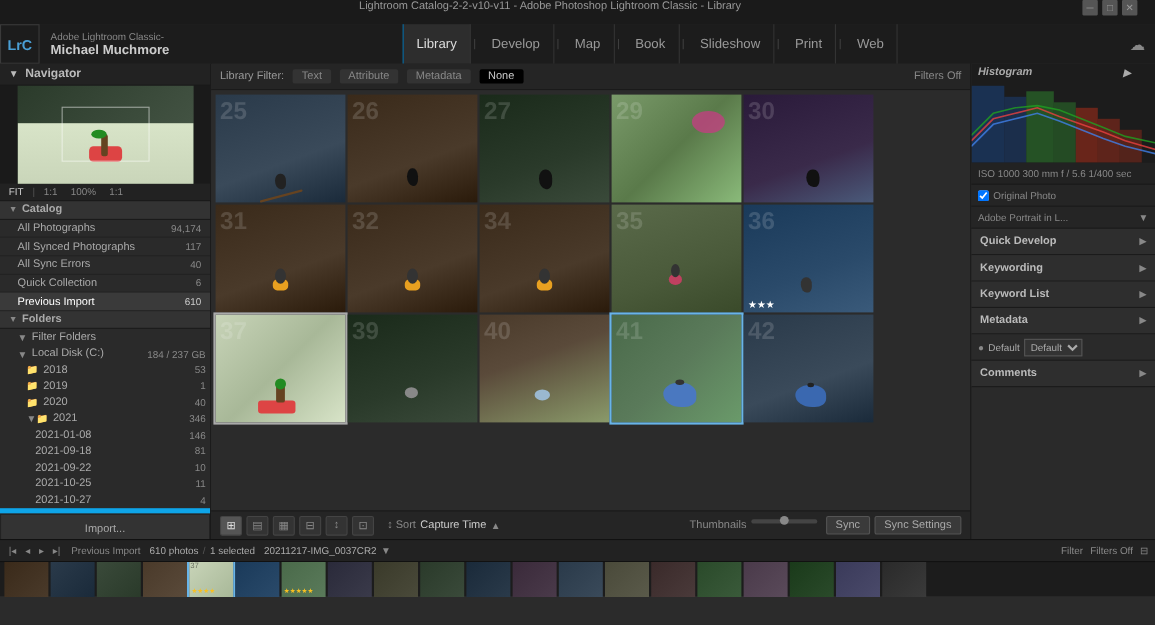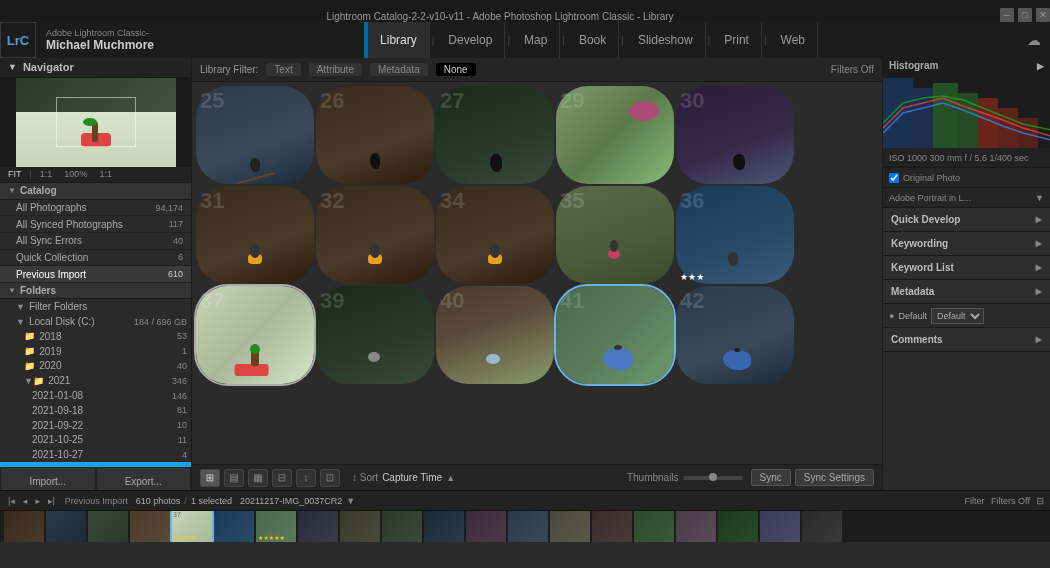--- a/index.html
+++ b/index.html
@@ -3,22 +3,22 @@
   <meta charset="utf-8">
   <style>
     * { margin: 0; padding: 0; box-sizing: border-box; }
     body { width: 1050px; height: 568px; background: #2b2b2b; font-family: 'Arial', sans-serif; font-size: 11px; color: #ccc; overflow: hidden; }
 
     
     #titlebar {
       height: 22px;
       background: #1a1a1a;
       display: flex;
-      align-items: flex-end;
-      padding: 0 0;
+      align-items: flex-start;
+      padding: 0 16px;
       font-size: 10px;
       color: #999;
     }
     #titlebar .title-text { flex: 1; text-align: center; }
     #titlebar .win-controls { display: flex; gap: 4px; }
     #titlebar .win-btn { width: 14px; height: 14px; border-radius: 1px; background: #555; display: flex; align-items: center; justify-content: center; font-size: 9px; cursor: pointer; }
 
     
     #header {
       height: 36px;
@@ -49,21 +49,21 @@
     }
     .module-btn {
       padding: 0 12px;
       height: 36px;
       display: flex; align-items: center;
       font-size: 12px;
       color: #999;
       cursor: pointer;
       border-right: 1px solid #333;
     }
-    .module-btn:first-child { border-left: 4px solid #0369a1; }
+    .module-btn:first-child { border-left: 1px solid #0369a1; }
     .module-btn.active { color: #ddd; background: #2d2d2d; }
     #header-right {
       width: 32px; height: 36px;
       display: flex; align-items: center; justify-content: center;
       color: #888; font-size: 14px;
     }
 
     
     #main {
       display: flex;
@@ -229,21 +229,20 @@
     #photo-grid::-webkit-scrollbar { width: 8px; background: #222; }
     #photo-grid::-webkit-scrollbar-thumb { background: #444; }
 
     .photo-cell {
       position: relative;
       width: 118px;
       height: 98px;
       background: #1e1e1e;
       cursor: pointer;
       flex-shrink: 0;
-      border-radius: 32px;
     }
     .photo-num {
       position: absolute;
       top: 2px; left: 4px;
       font-size: 22px;
       font-weight: bold;
       color: rgba(255,255,255,0.15);
       pointer-events: none;
       z-index: 2;
     }
@@ -270,21 +269,21 @@
       font-size: 10px;
       cursor: pointer;
       color: #888;
       border: 1px solid #444;
       border-radius: 2px;
     }
     .view-btn.active { background: #555; color: #ddd; }
     .sort-section { display: flex; align-items: center; gap: 4px; margin-left: 8px; }
     .sort-label { font-size: 10px; color: #888; }
     .sort-value { font-size: 10px; color: #ccc; cursor: pointer; }
-    .thumbs-section { margin-left: auto; display: flex; align-items: center; gap: 4px; font-size: 10px; color: #888; }
+    .thumbs-section { margin-left: auto; display: flex; gap: 4px; font-size: 10px; color: #888; }
     .thumb-slider { width: 60px; height: 4px; background: #444; border-radius: 2px; position: relative; cursor: pointer; }
     .thumb-slider-handle { position: absolute; top: -3px; left: 50%; width: 8px; height: 8px; background: #888; border-radius: 50%; transform: translateX(-50%); }
     .sync-btn {
       padding: 2px 8px;
       background: #3a3a3a;
       color: #aaa;
       font-size: 10px;
       cursor: pointer;
       border: 1px solid #555;
       border-radius: 2px;
@@ -300,27 +299,28 @@
       overflow: hidden;
     }
     .histogram-section {
       height: 90px;
       background: #1c1c1c;
       position: relative;
       overflow: hidden;
     }
     .histogram-header {
       position: absolute;
-      top: 2px; left: 0; right: 0;
+      top: 2px; left: 0; right: 16px;
       display: flex; align-items: center;
       padding: 0 6px;
       font-size: 10px;
       color: #aaa;
       font-weight: bold;
       z-index: 2;
+      font-style: italic;
     }
     .camera-info {
       height: 20px;
       background: #222;
       display: flex; align-items: center;
       padding: 0 6px;
       font-size: 9px;
       color: #888;
       gap: 6px;
       border-bottom: 1px solid #1a1a1a;
@@ -521,21 +521,21 @@
     </div>
 
     <div class="folder-item">
       <span class="folder-icon">▼</span>
       <span>Filter Folders</span>
     </div>
 
     <div class="folder-item">
       <span class="folder-icon">▼</span>
       <span>Local Disk (C:)</span>
-      <span class="count">184 / 696 GB</span>
+      <span class="count">184 / 237 GB</span>
     </div>
 
     <div class="folder-item indent1">
       <span class="folder-icon">📁</span>
       <span>2018</span>
       <span class="count">53</span>
     </div>
     <div class="folder-item indent1">
       <span class="folder-icon">📁</span>
       <span>2019</span>
@@ -567,21 +567,20 @@
       <span>2021-10-25</span>
       <span class="count">11</span>
     </div>
     <div class="folder-item indent2">
       <span>2021-10-27</span>
       <span class="count">4</span>
     </div>
 
     <div class="panel-bottom-btns">
       <div class="panel-bottom-btn">Import...</div>
-      <div class="panel-bottom-btn">Export...</div>
     </div>
   </div>
 
   <div id="center-panel">
     <div id="filter-bar">
       <span class="filter-label">Library Filter:</span>
       <span class="filter-btn">Text</span>
       <span class="filter-btn">Attribute</span>
       <span class="filter-btn">Metadata</span>
       <span class="filter-btn active">None</span>

